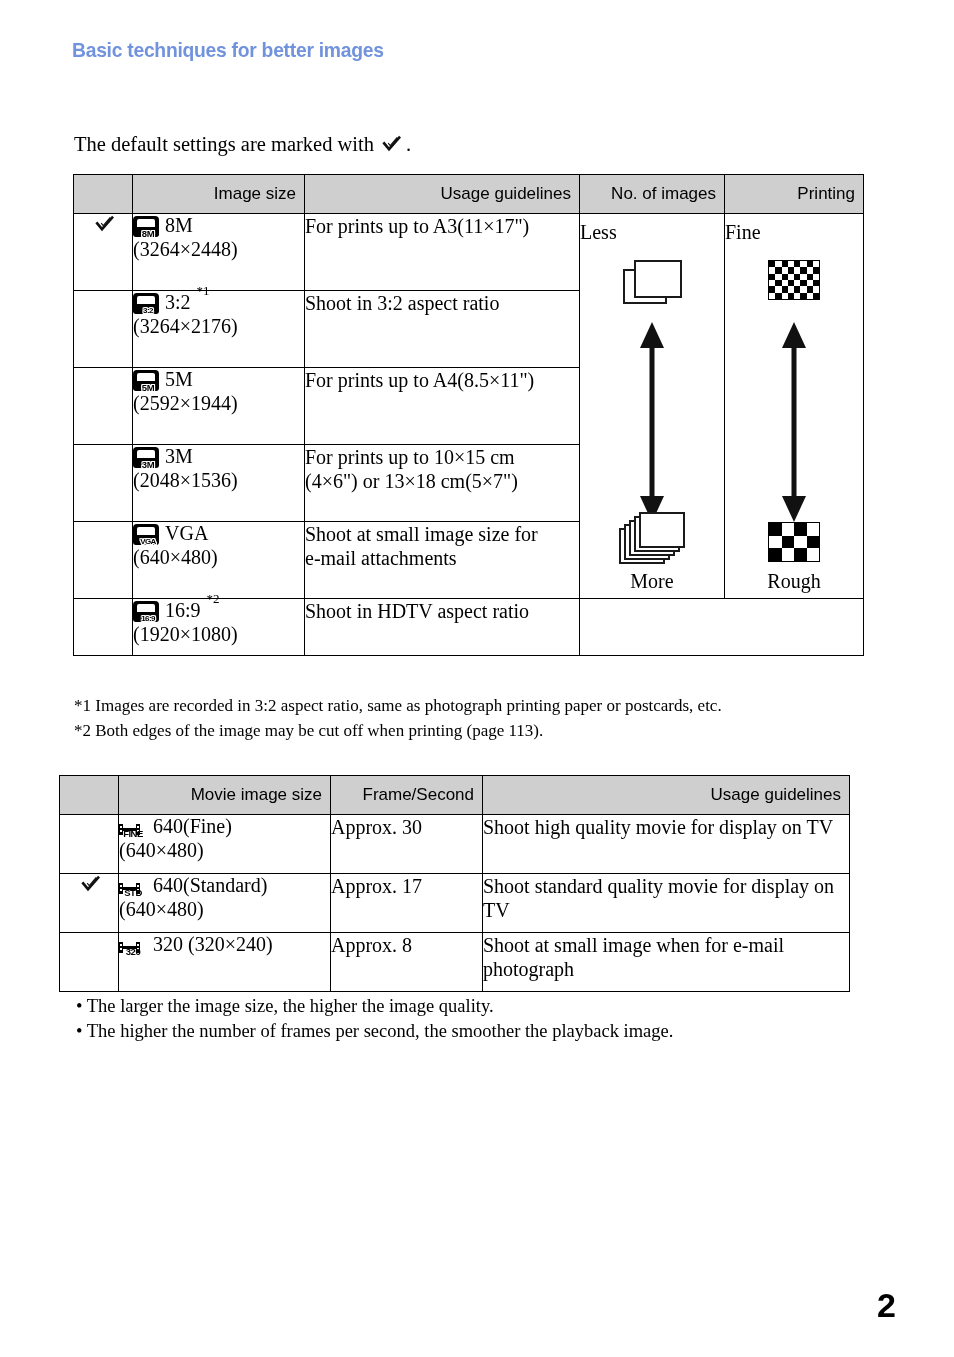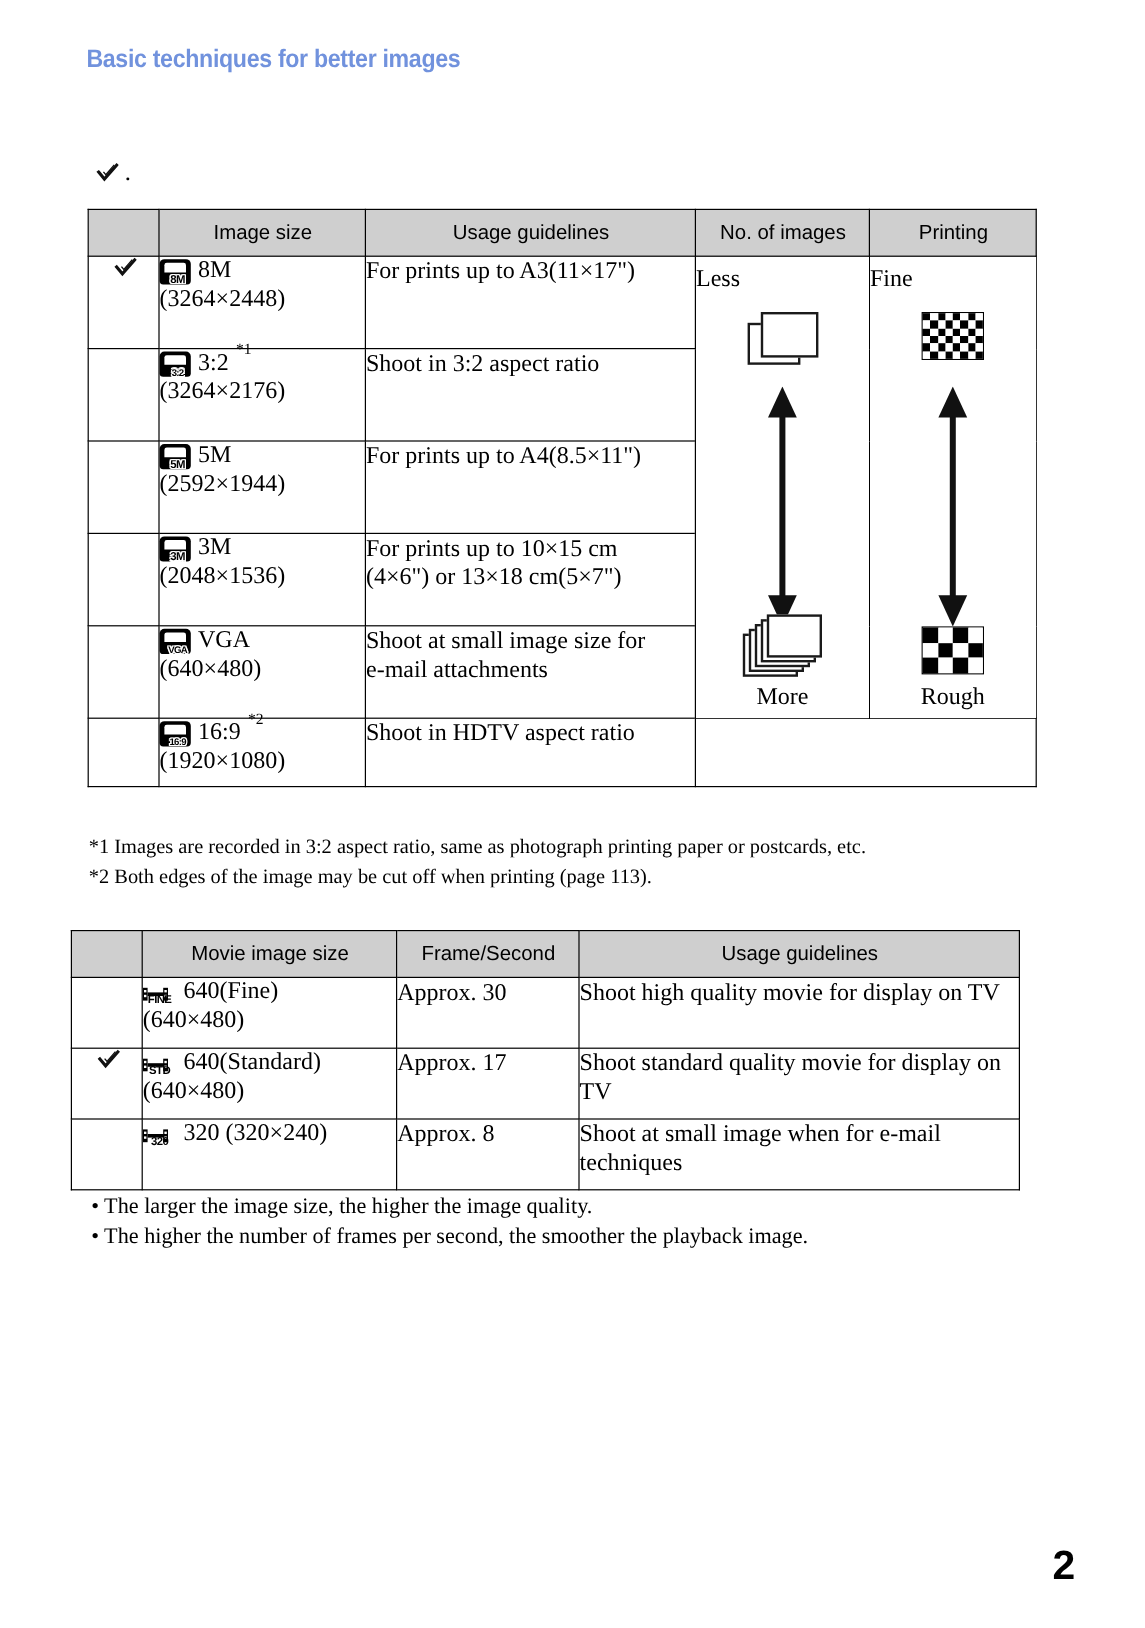--- a/index.html
+++ b/index.html
@@ -64,21 +64,21 @@
     border: 1px solid #000;
     padding: 0;
     vertical-align: top;
     background: #fff;
   }
   table.doc-table thead th {
     background: #cfcfcf;
     font-family: "Liberation Sans", sans-serif;
     font-weight: normal;
     font-size: 17px;
-    text-align: center;
+    text-align: right;
     height: 31px;
     padding: 3px 8px 4px 9px;
     vertical-align: middle;
     white-space: nowrap;
   }
   table.doc-table thead th.blank { padding: 0; }
 
   
   #table1 { left: 73px; top: 174px; width: 790px; }
   #table1 col.c-check { width: 59px; }
@@ -293,20 +293,21 @@
   }
 
   .checkcell { text-align: center; vertical-align: middle; }
 </style>
 </head>
 <body>
 
 <div class="page-title">Basic techniques for better images</div>
 
 <div class="intro-line">
+  <span>The default settings are marked with</span>
   <span class="checkmark">
     <svg width="19" height="19" viewBox="0 0 19 19">
       <path d="M2.2 8.4 L7.0 14.2 L17.2 2.6" fill="none" stroke="#111" stroke-width="2.6" stroke-linecap="square"></path>
       <path d="M6.2 8.2 L8.2 10.6 L15.2 2.4" fill="none" stroke="#111" stroke-width="1.1"></path>
     </svg>
   </span>
   <span>.</span>
 </div>
 
 <table id="table1" class="doc-table">
@@ -663,21 +664,21 @@
             </span>
             <span class="lbl2">320</span>
           </span>
           <span>320 (320×240)</span>
         </div>
         <div></div>
       </td>
       <td class="usage">Approx. 8</td>
       <td class="usage">
         <div>Shoot at small image when for e-mail</div>
-        <div>techniques</div>
+        <div>photograph</div>
       </td>
     </tr>
   </tbody>
 </table>
 
 <div class="bullet" style="left:76px; top:996px;">• The larger the image size, the higher the image quality.</div>
 <div class="bullet" style="left:76px; top:1021px;">• The higher the number of frames per second, the smoother the playback image.</div>
 
 <div class="page-number">2</div>
 

